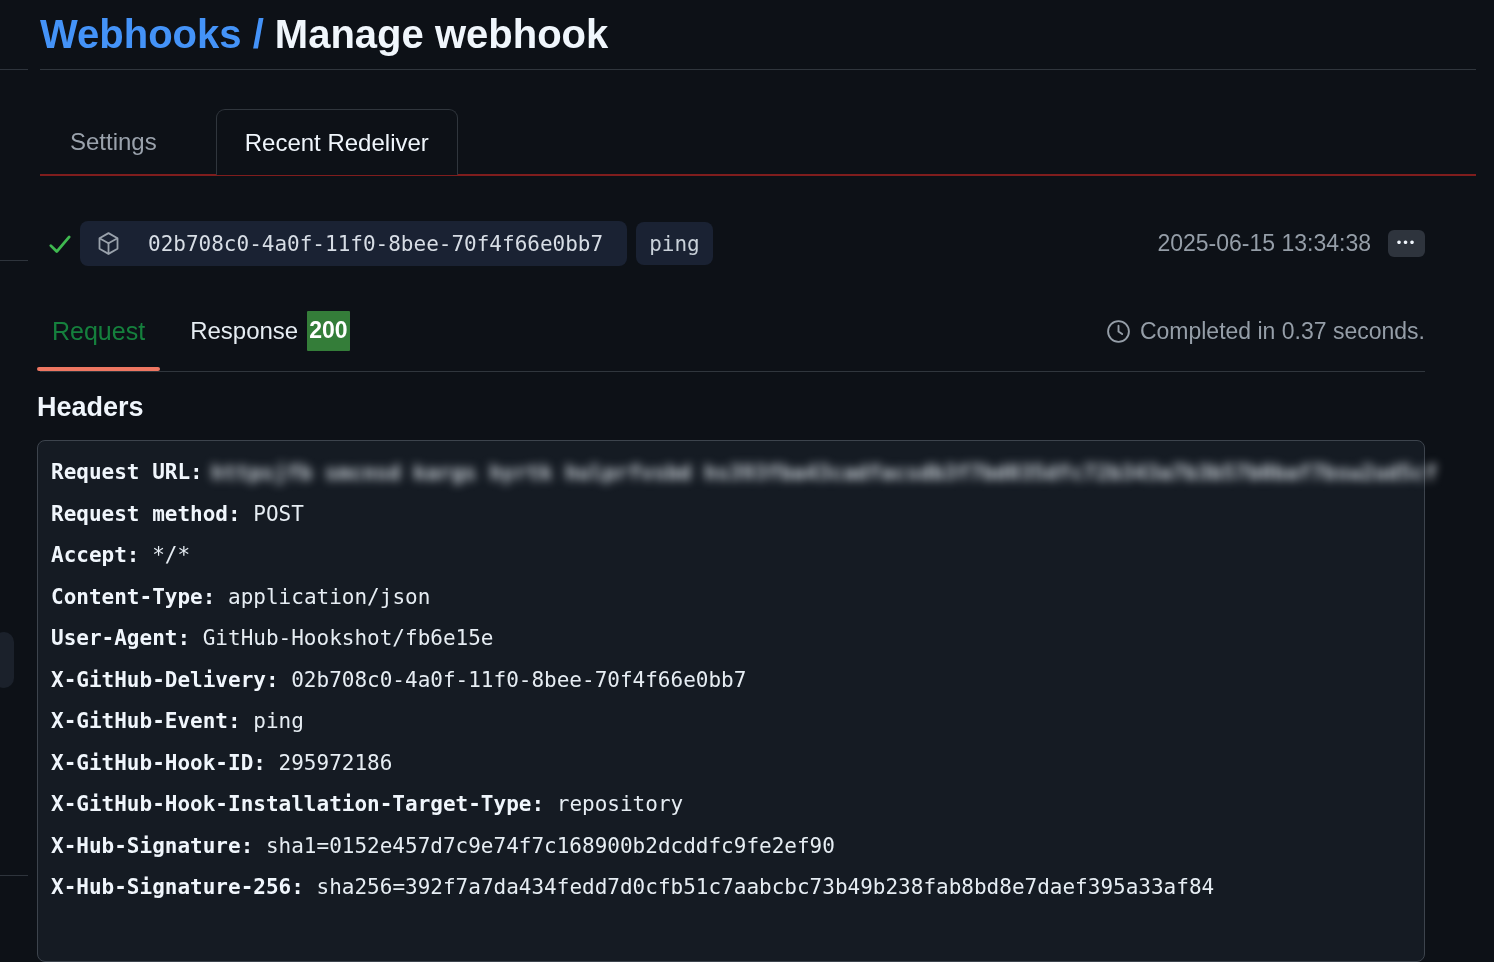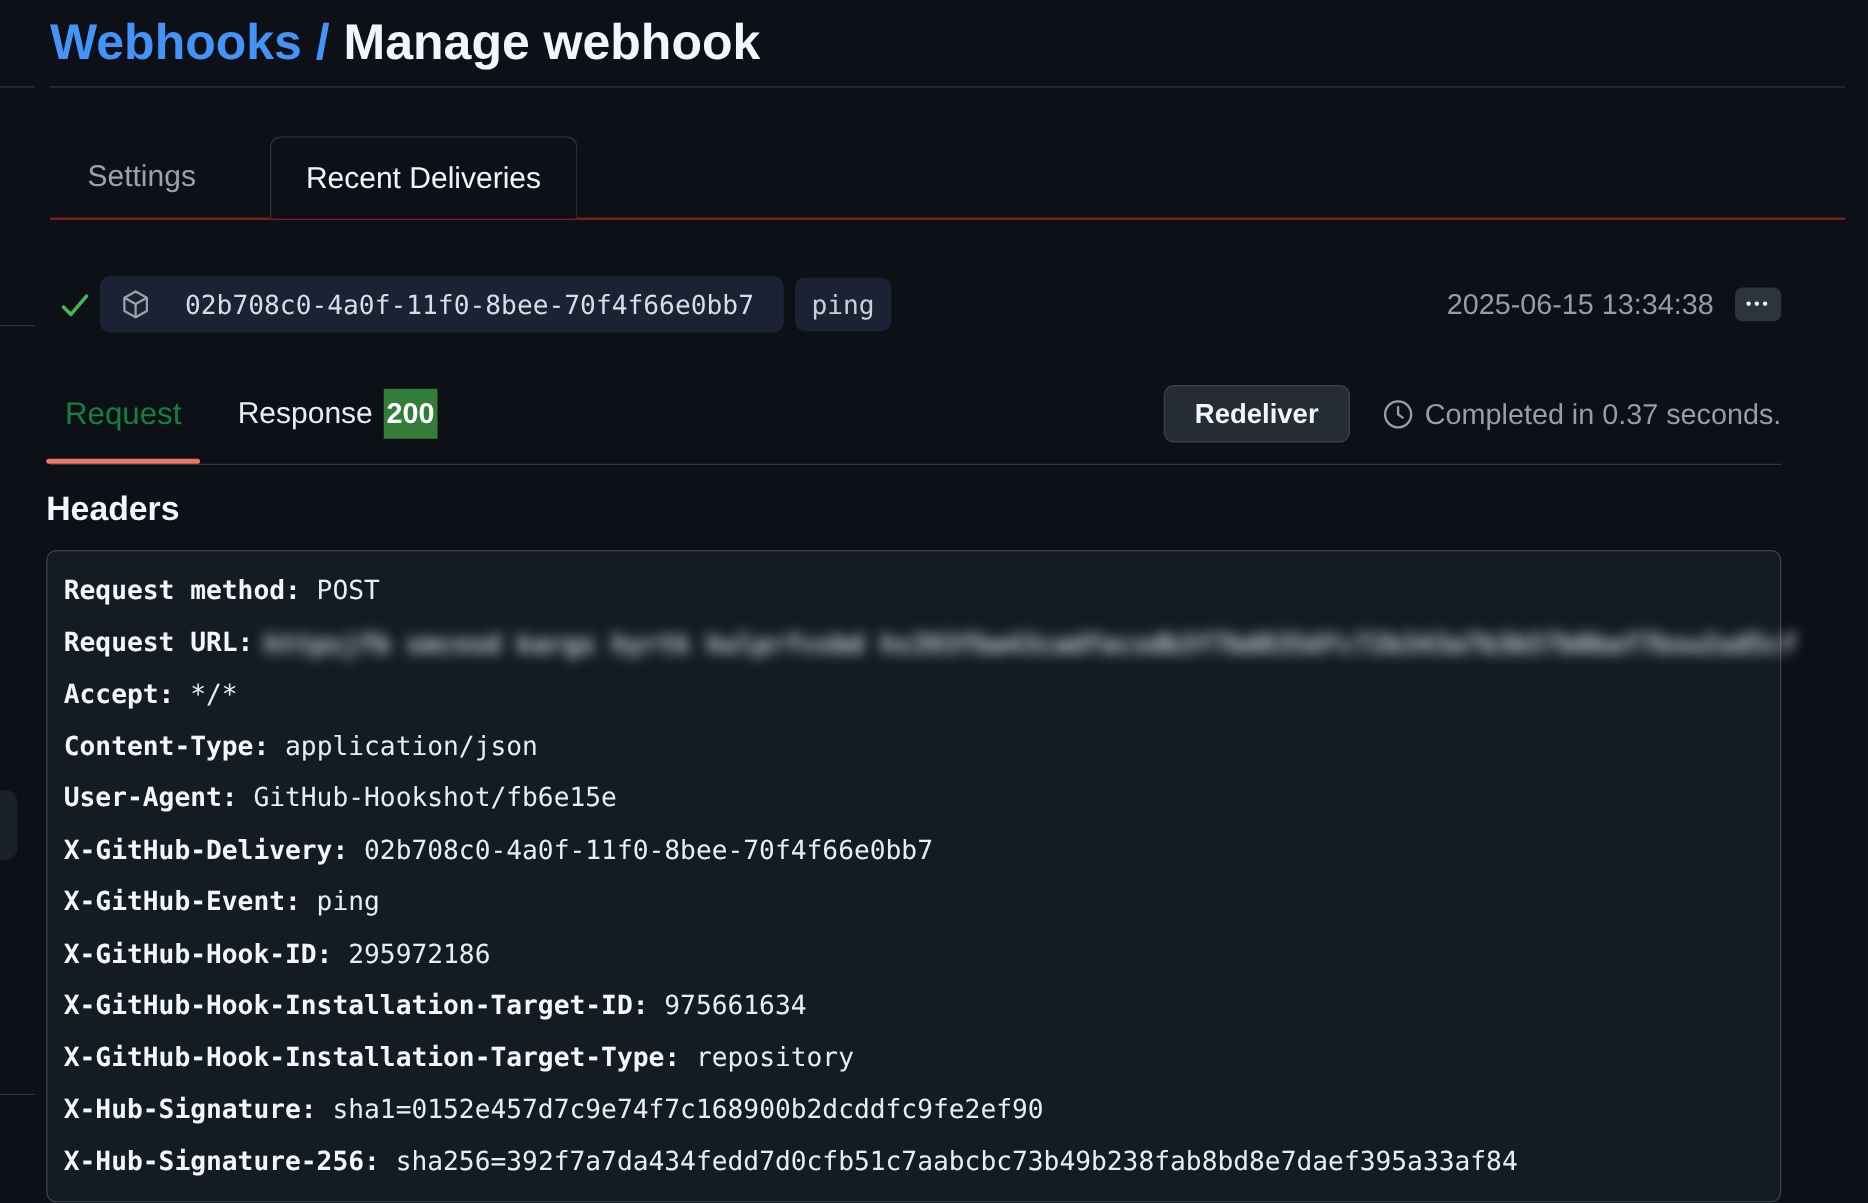--- a/index.html
+++ b/index.html
@@ -121,21 +121,21 @@
 </div>
 
 <div class="main">
 
   <h1 class="breadcrumb"><span class="crumb-link">Webhooks</span><span class="crumb-link"> / </span><span class="crumb-current">Manage webhook</span></h1>
 
   <div class="top-divider"></div>
 
   <nav class="tabnav">
     <div class="tab-settings">Settings</div>
-    <div class="tab-active">Recent Deliveries</div>
+    <div class="tab-active">Recent Redeliver</div>
   </nav>
 
   <div class="delivery-row">
     <svg class="check-icon" viewBox="0 0 24 24" fill="none">
       <path d="M3.5 13.5 L9 19 L20.5 5.5" stroke="#3fb950" stroke-width="2.6" stroke-linecap="round" stroke-linejoin="round"></path>
     </svg>
     <div class="guid-chip">
       <svg class="cube-icon" viewBox="0 0 24 24" fill="none" stroke="#9aa2ac" stroke-width="1.6" stroke-linejoin="round" stroke-linecap="round">
         <path d="M12 2.8 L20 7.3 V16.7 L12 21.2 L4 16.7 V7.3 Z"></path>
         <path d="M4.4 7.5 L12 11.8 L19.6 7.5"></path>
@@ -153,51 +153,49 @@
   <div class="detail-bar">
     <div class="req-tab">
       <span>Request</span>
       <div class="active-underline"></div>
     </div>
     <div class="resp-tab">
       <span>Response</span>
       <span class="status-badge">200</span>
     </div>
     <div class="detail-right">
-      <button class="redeliver-button">Redeliver</button>
       <svg class="clock-icon" viewBox="0 0 24 24" fill="none" stroke="#959ea8" stroke-width="1.8" stroke-linecap="round">
         <circle cx="12" cy="12" r="10"></circle>
         <path d="M12 6.5 V12 L15.5 14.5"></path>
       </svg>
       <span class="completed-text">Completed in 0.37 seconds.</span>
     </div>
   </div>
 
   <div class="detail-divider"></div>
 
   <h3 class="headers-title">Headers</h3>
 
   <div class="code-box" id="header-rows">
+  <div class="code-line"><span class="hname">Request URL:</span><span class="hval"></span><span class="blur-redacted">httpsjfb smcnsd kargs hyrtk hulprfvsbd hs393fba43cadfacsdb3f7bd035dfc72b343a7b3b57b0baf7bsw2ud5cfw3dwbsfvstrwy</span></div>
+
   <div class="code-line"><span class="hname">Request method:</span><span class="hval"> POST</span></div>
 
-  <div class="code-line"><span class="hname">Request URL:</span><span class="hval"></span><span class="blur-redacted">httpsjfb smcnsd kargs hyrtk hulprfvsbd hs393fba43cadfacsdb3f7bd035dfc72b343a7b3b57b0baf7bsw2ud5cfw3dwbsfvstrwy</span></div>
-
   <div class="code-line"><span class="hname">Accept:</span><span class="hval"> */*</span></div>
 
   <div class="code-line"><span class="hname">Content-Type:</span><span class="hval"> application/json</span></div>
 
   <div class="code-line"><span class="hname">User-Agent:</span><span class="hval"> GitHub-Hookshot/fb6e15e</span></div>
 
   <div class="code-line"><span class="hname">X-GitHub-Delivery:</span><span class="hval"> 02b708c0-4a0f-11f0-8bee-70f4f66e0bb7</span></div>
 
   <div class="code-line"><span class="hname">X-GitHub-Event:</span><span class="hval"> ping</span></div>
 
   <div class="code-line"><span class="hname">X-GitHub-Hook-ID:</span><span class="hval"> 295972186</span></div>
 
-  <div class="code-line"><span class="hname">X-GitHub-Hook-Installation-Target-ID:</span><span class="hval"> 975661634</span></div>
 
   <div class="code-line"><span class="hname">X-GitHub-Hook-Installation-Target-Type:</span><span class="hval"> repository</span></div>
 
   <div class="code-line"><span class="hname">X-Hub-Signature:</span><span class="hval"> sha1=0152e457d7c9e74f7c168900b2dcddfc9fe2ef90</span></div>
 
   <div class="code-line"><span class="hname">X-Hub-Signature-256:</span><span class="hval"> sha256=392f7a7da434fedd7d0cfb51c7aabcbc73b49b238fab8bd8e7daef395a33af84</span></div>
 </div>
 
 </div>
 

